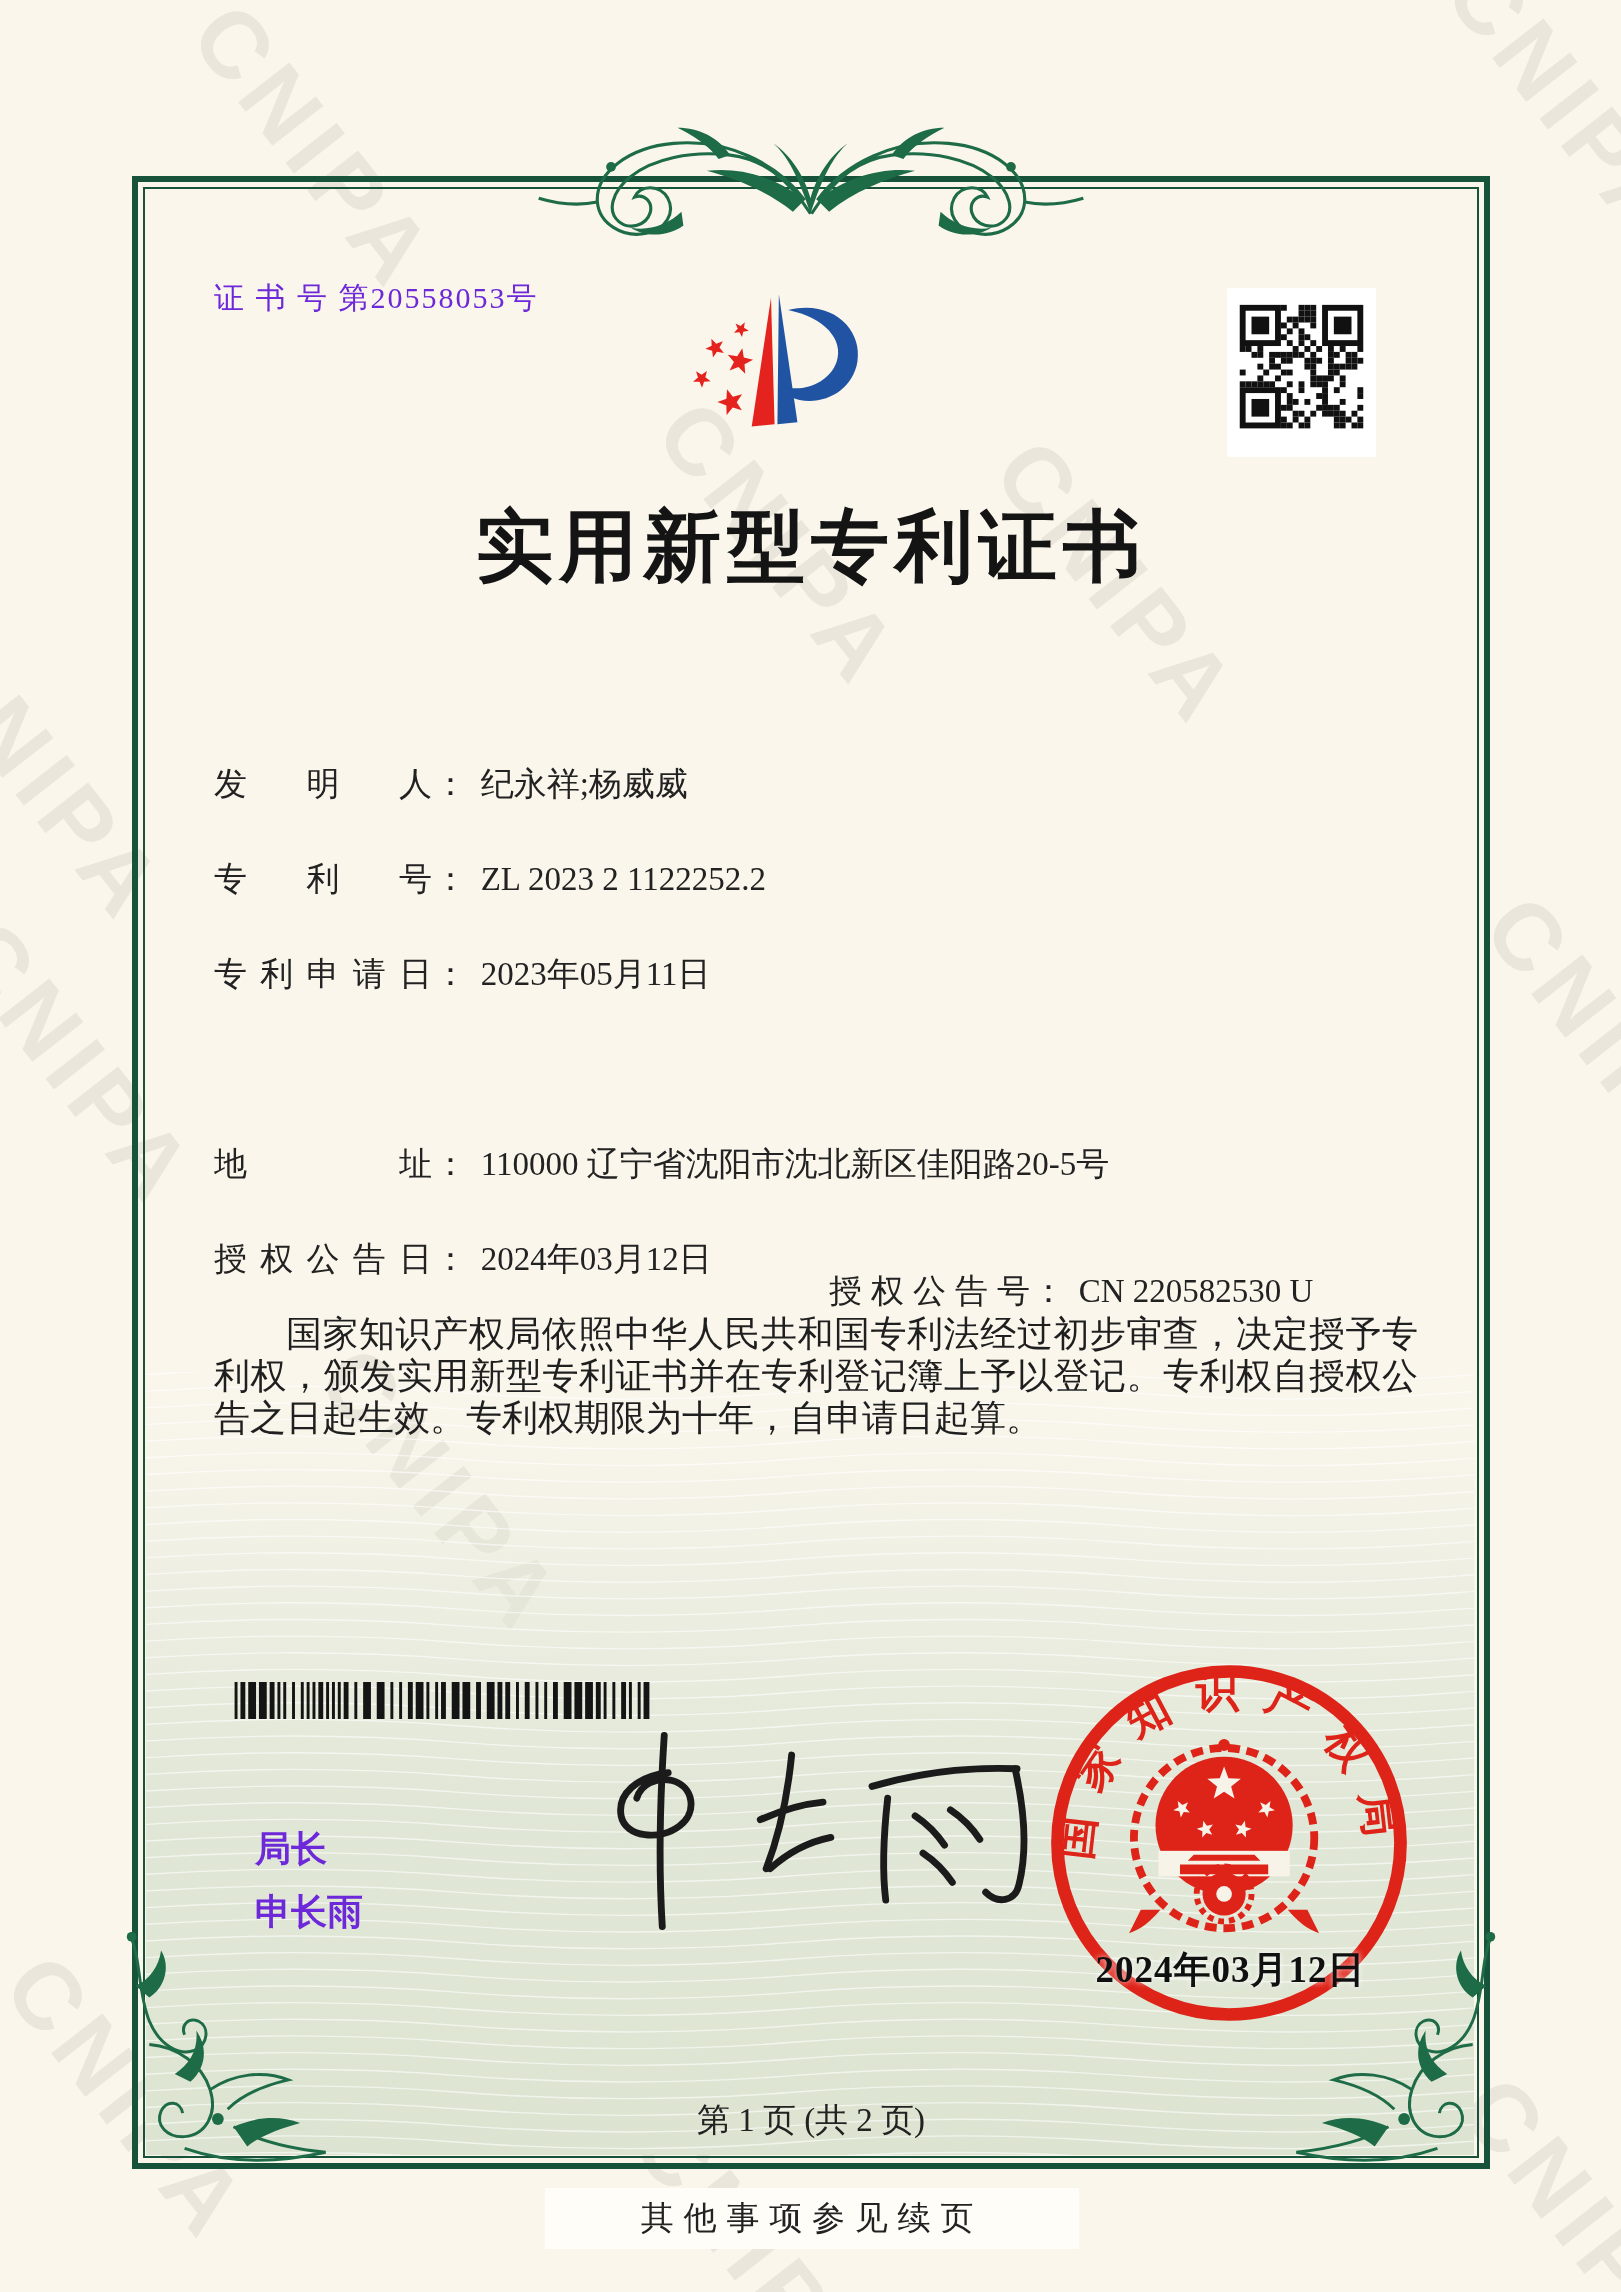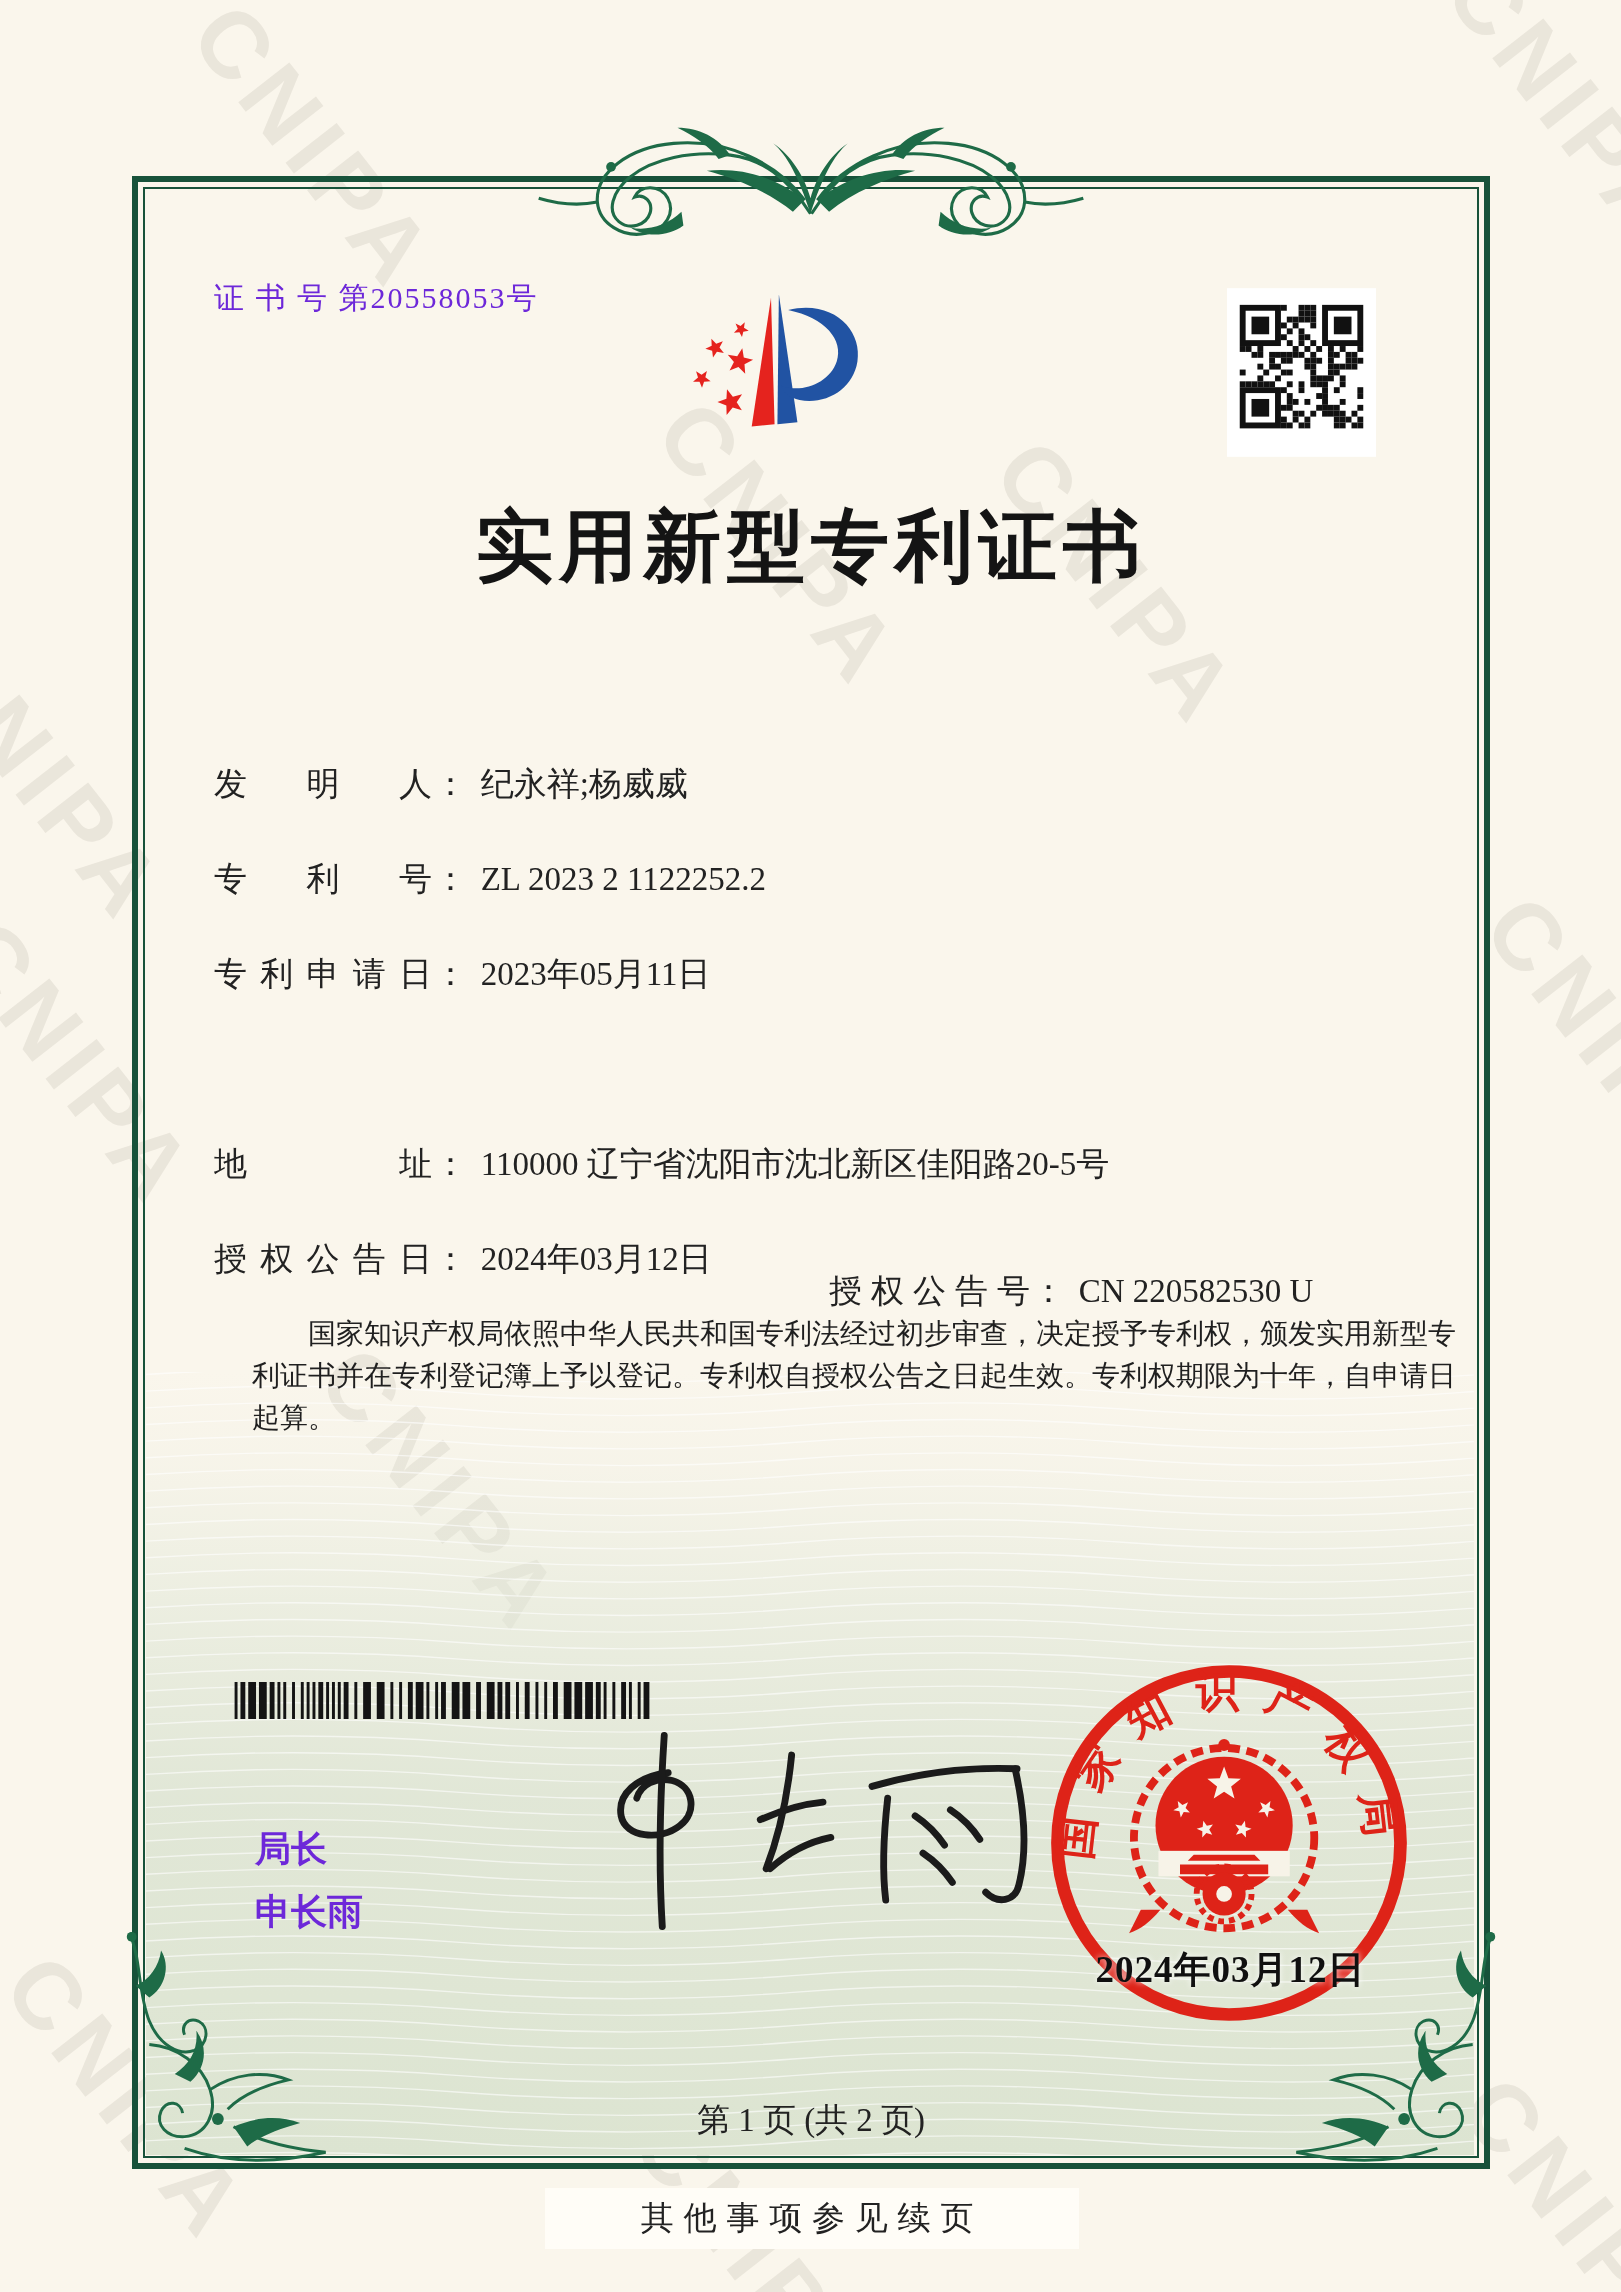--- a/index.html
+++ b/index.html
@@ -25,22 +25,22 @@
   .certno{left:214px;top:278px;font-size:30px;letter-spacing:2px;color:#6d28d9;}
   .title{left:132px;top:495px;width:1358px;text-align:center;font-size:78px;font-weight:bold;
          letter-spacing:5.9px;color:#141414;}
   .row{left:214px;width:1274px;font-size:33px;color:#222;white-space:nowrap;}
   .flabel{display:inline-block;width:218px;text-align:justify;text-align-last:justify;vertical-align:bottom;}
   .flabel2{display:inline-block;width:201px;text-align:justify;text-align-last:justify;vertical-align:bottom;margin-top:32px;}
   .fcolon{display:inline-block;margin-left:2px;}
   .fvalue{display:inline-block;margin-left:13.7px;}
   .grantwrap{left:214px;width:1264px;font-size:33px;color:#222;white-space:nowrap;}
   .grant2{position:absolute;left:615px;top:0;}
-  .para{left:214px;width:1204px;font-size:28px;line-height:42px;color:#1f1f1f;
-        text-align:justify;text-indent:2em;margin-left:38px;}
+  .para{left:214px;width:1204px;font-size:36px;line-height:42px;color:#1f1f1f;
+        text-align:justify;text-indent:2em;}
   .director{left:255px;font-size:36px;font-weight:bold;color:#6d28d9;
             font-family:"Liberation Sans","DejaVu Sans",sans-serif;}
   .sealdate{left:1054px;top:1945px;width:353px;text-align:center;font-size:37px;font-weight:bold;
             color:#101010;letter-spacing:1px;text-shadow:0 0 5.9px rgba(255,255,255,0.9);}
   .pagefooter{left:132px;top:2098px;width:1358px;text-align:center;font-size:33px;color:#222;}
   .white-strip{left:545px;top:2188px;width:534px;height:61px;background:#fffdf7;z-index:3;}
   .contnote{left:545px;top:2188px;width:534px;height:61px;line-height:61px;text-align:center;
             font-size:33px;letter-spacing:9.8px;color:#222;z-index:3;}
 </style>
 </head>

